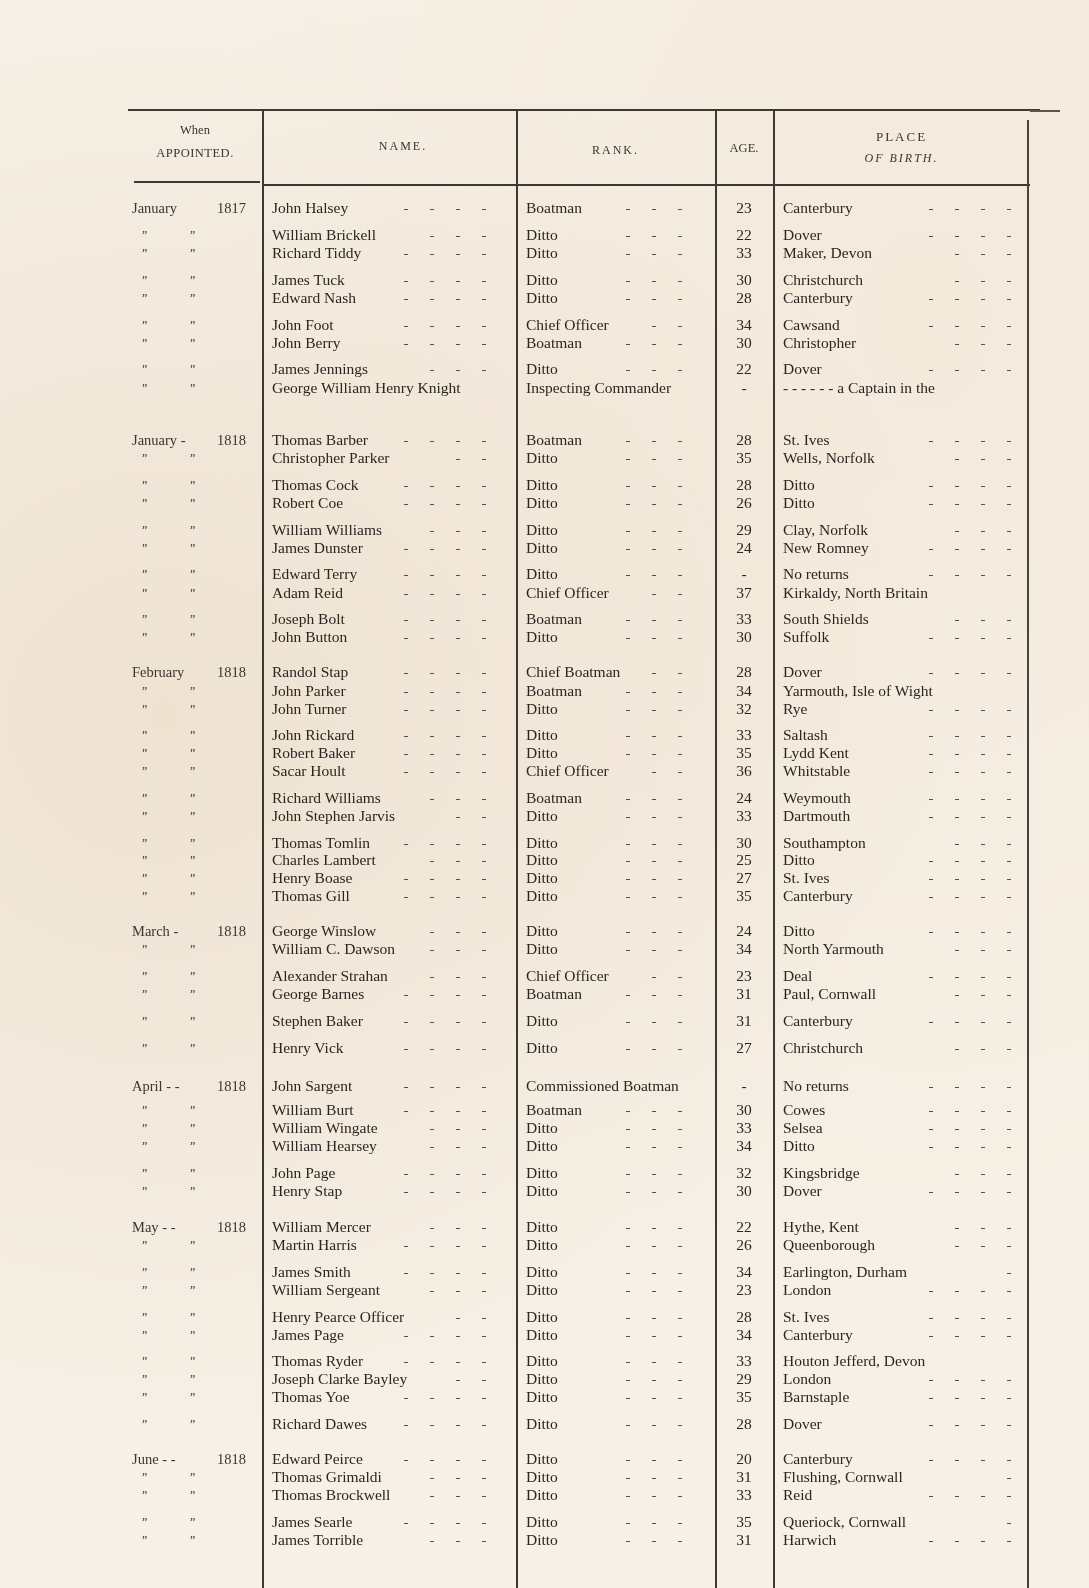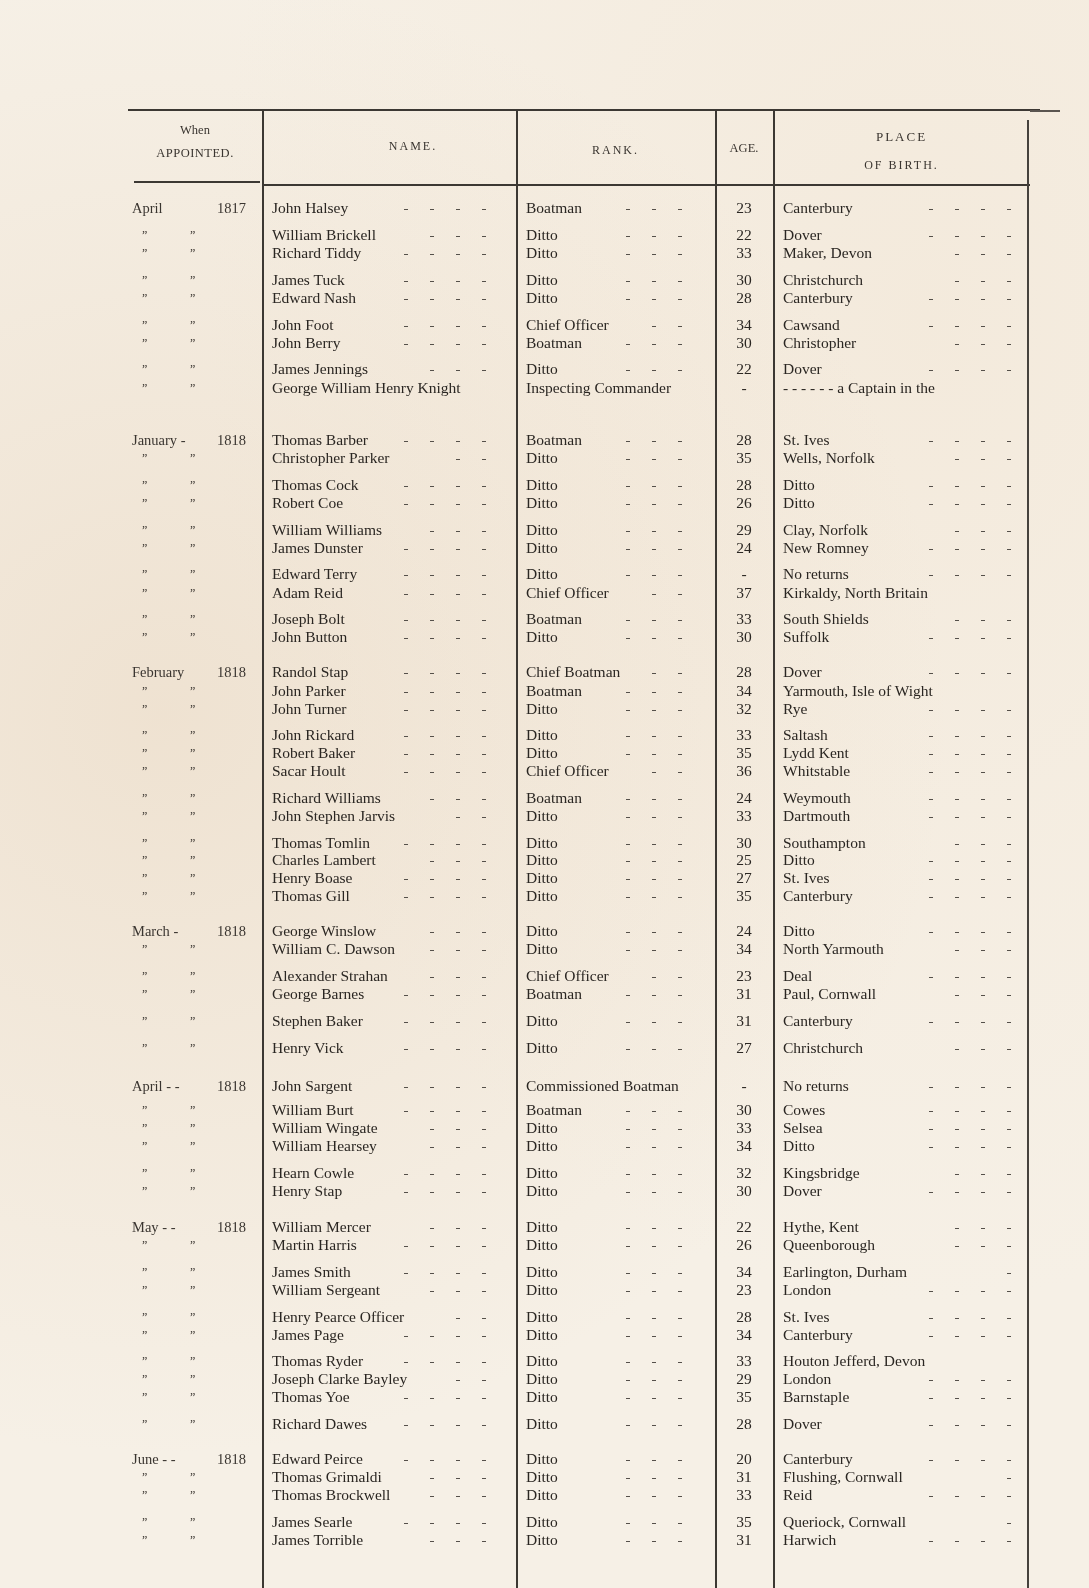--- a/index.html
+++ b/index.html
@@ -61,35 +61,35 @@
 
     <div class="vline" style="left:134px; top:0; height:1477px;"></div>
     <div class="vline" style="left:388px; top:0; height:1477px;"></div>
     <div class="vline" style="left:587px; top:0; height:1477px;"></div>
     <div class="vline" style="left:645px; top:0; height:1477px;"></div>
 
     <div class="col-head" style="left:0; top:12px; width:134px;">
       <div style="font-size:12.5px;">When</div>
       <div class="hdr-sc" style="margin-top:8px; letter-spacing:0.5px; font-size:12.5px;">APPOINTED.</div>
     </div>
-    <div class="col-head hdr-sc" style="left:135px; top:28px; width:300px;">NAME.</div>
+    <div class="col-head hdr-sc" style="left:125px; top:28px; width:300px;">NAME.</div>
     <div class="col-head hdr-sc" style="left:388px; top:32px; width:199px;">RANK.</div>
     <div class="col-head" style="left:587px; top:30px; width:58px; font-size:12.5px;">AGE.</div>
     <div class="col-head" style="left:645px; top:18px; width:257px;">
       <div class="hdr-sc" style="font-size:13px;">PLACE</div>
-      <div class="hdr-sc" style="margin-top:13px;">OF BIRTH.</div>
+      <div class="hdr-sc" style="margin-top:6px;font-style:italic;">OF BIRTH.</div>
     </div>
 
     <div class="hdr-rule" style="left:6px; top:70px; width:126px;"></div>
     <div class="hdr-rule" style="left:136px; top:73px; width:766px;"></div>
 
     <div id="rows">
         <div class="row" style="top: 88px;">
           <div class="cell c-date">
-            <span class="m">April</span>
+            <span class="m">January</span>
             <span class="y">1817</span>
           </div>
           <div class="cell c-name"><span>John Halsey</span><span class="dots" style="right:0;"><span class="d"></span><span class="d"></span><span class="d"></span><span class="d"></span></span></div>
           <div class="cell c-rank"><span>Boatman</span><span class="dots" style="right:0;"><span class="d"></span><span class="d"></span><span class="d"></span></span></div>
           <div class="cell c-age">23</div>
           <div class="cell c-place"><span>Canterbury</span><span class="dots" style="right:0;"><span class="d"></span><span class="d"></span><span class="d"></span><span class="d"></span></span></div>
         </div>
         <div class="row" style="top: 115px;">
           <div class="cell c-date">
             <span class="q1">”</span>
@@ -488,21 +488,21 @@
           <div class="cell c-name"><span>William Hearsey</span><span class="dots" style="right:0;"><span class="d"></span><span class="d"></span><span class="d"></span></span></div>
           <div class="cell c-rank"><span>Ditto</span><span class="dots" style="right:0;"><span class="d"></span><span class="d"></span><span class="d"></span></span></div>
           <div class="cell c-age">34</div>
           <div class="cell c-place"><span>Ditto</span><span class="dots" style="right:0;"><span class="d"></span><span class="d"></span><span class="d"></span><span class="d"></span></span></div>
         </div>
         <div class="row" style="top: 1053px;">
           <div class="cell c-date">
             <span class="q1">”</span>
             <span class="q2">”</span>
           </div>
-          <div class="cell c-name"><span>Hearn Cowle</span><span class="dots" style="right:0;"><span class="d"></span><span class="d"></span><span class="d"></span><span class="d"></span></span></div>
+          <div class="cell c-name"><span>John Page</span><span class="dots" style="right:0;"><span class="d"></span><span class="d"></span><span class="d"></span><span class="d"></span></span></div>
           <div class="cell c-rank"><span>Ditto</span><span class="dots" style="right:0;"><span class="d"></span><span class="d"></span><span class="d"></span></span></div>
           <div class="cell c-age">32</div>
           <div class="cell c-place"><span>Kingsbridge</span><span class="dots" style="right:0;"><span class="d"></span><span class="d"></span><span class="d"></span></span></div>
         </div>
         <div class="row" style="top: 1071px;">
           <div class="cell c-date">
             <span class="q1">”</span>
             <span class="q2">”</span>
           </div>
           <div class="cell c-name"><span>Henry Stap</span><span class="dots" style="right:0;"><span class="d"></span><span class="d"></span><span class="d"></span><span class="d"></span></span></div>

